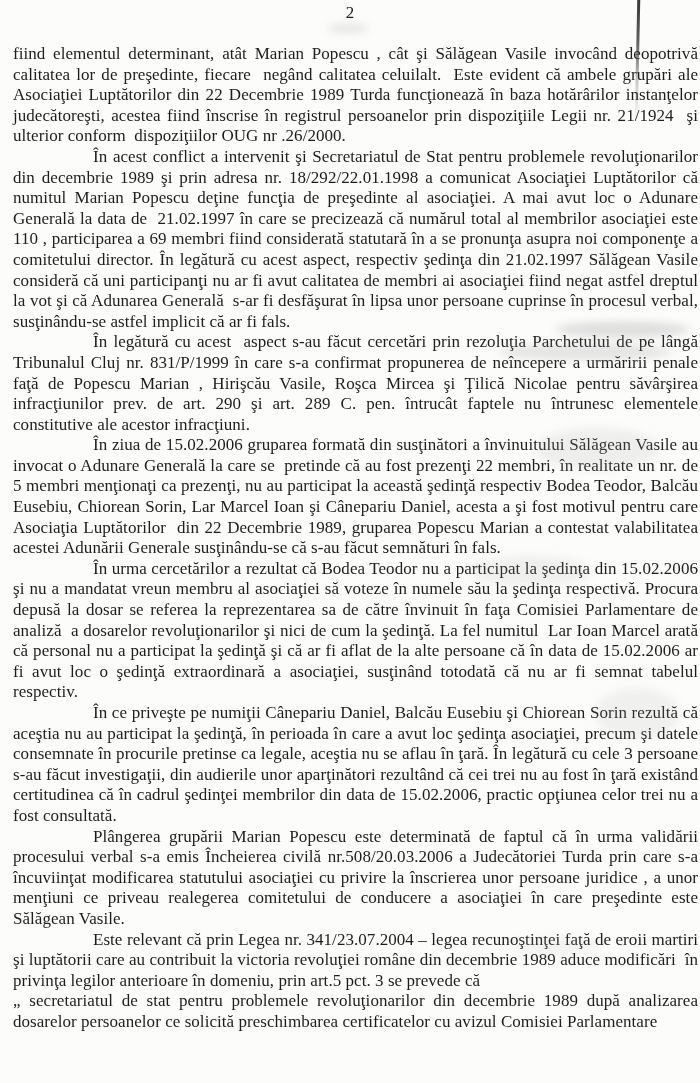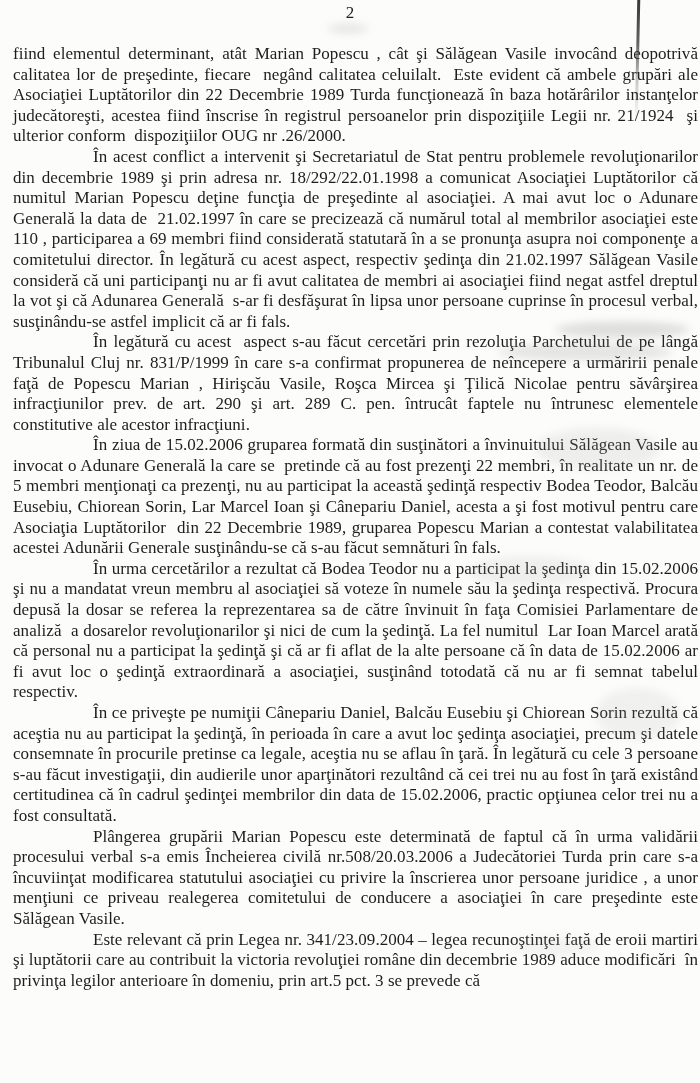--- a/index.html
+++ b/index.html
@@ -77,21 +77,22 @@
   <div class="page-number">2</div>
 
   <div class="content">
     <p class="para">fiind elementul determinant, atât Marian Popescu , cât şi Sălăgean Vasile invocând deopotrivă calitatea lor de preşedinte, fiecare  negând calitatea celuilalt.  Este evident că ambele grupări ale Asociaţiei Luptătorilor din 22 Decembrie 1989 Turda funcţionează în baza hotărârilor instanţelor judecătoreşti, acestea fiind înscrise în registrul persoanelor prin dispoziţiile Legii nr. 21/1924  şi ulterior conform  dispoziţiilor OUG nr .26/2000.</p>
     <p class="para indent">În acest conflict a intervenit şi Secretariatul de Stat pentru problemele revoluţionarilor din decembrie 1989 şi prin adresa nr. 18/292/22.01.1998 a comunicat Asociaţiei Luptătorilor că numitul Marian Popescu deţine funcţia de preşedinte al asociaţiei. A mai avut loc o Adunare Generală la data de  21.02.1997 în care se precizează că numărul total al membrilor asociaţiei este 110 , participarea a 69 membri fiind considerată statutară în a se pronunţa asupra noi componenţe a comitetului director. În legătură cu acest aspect, respectiv şedinţa din 21.02.1997 Sălăgean Vasile consideră că uni participanţi nu ar fi avut calitatea de membri ai asociaţiei fiind negat astfel dreptul la vot şi că Adunarea Generală  s-ar fi desfăşurat în lipsa unor persoane cuprinse în procesul verbal, susţinându-se astfel implicit că ar fi fals.</p>
     <p class="para indent">În legătură cu acest  aspect s-au făcut cercetări prin rezoluţia Parchetului de pe lângă  Tribunalul Cluj nr. 831/P/1999 în care s-a confirmat propunerea de neîncepere a urmăririi penale faţă de Popescu Marian , Hirişcău Vasile, Roşca Mircea şi Ţilică Nicolae pentru săvârşirea infracţiunilor prev. de art. 290 şi art. 289 C. pen. întrucât faptele nu întrunesc elementele constitutive ale acestor infracţiuni.</p>
     <p class="para indent">În ziua de 15.02.2006 gruparea formată din susţinători a învinuitului Sălăgean Vasile au invocat o Adunare Generală la care se  pretinde că au fost prezenţi 22 membri, în realitate un nr. de 5 membri menţionaţi ca prezenţi, nu au participat la această şedinţă respectiv Bodea Teodor, Balcău Eusebiu, Chiorean Sorin, Lar Marcel Ioan şi Cânepariu Daniel, acesta a şi fost motivul pentru care Asociaţia Luptătorilor  din 22 Decembrie 1989, gruparea Popescu Marian a contestat valabilitatea acestei Adunării Generale susţinându-se că s-au făcut semnături în fals.</p>
     <p class="para indent">În urma cercetărilor a rezultat că Bodea Teodor nu a participat la şedinţa din 15.02.2006 şi nu a mandatat vreun membru al asociaţiei să voteze în numele său la şedinţa respectivă. Procura depusă la dosar se referea la reprezentarea sa de către învinuit în faţa Comisiei Parlamentare de analiză  a dosarelor revoluţionarilor şi nici de cum la şedinţă. La fel numitul  Lar Ioan Marcel arată că personal nu a participat la şedinţă şi că ar fi aflat de la alte persoane că în data de 15.02.2006 ar fi avut loc o şedinţă extraordinară a asociaţiei, susţinând totodată că nu ar fi semnat tabelul respectiv.</p>
     <p class="para indent">În ce priveşte pe numiţii Cânepariu Daniel, Balcău Eusebiu şi Chiorean Sorin rezultă că aceştia nu au participat la şedinţă, în perioada în care a avut loc şedinţa asociaţiei, precum şi datele consemnate în procurile pretinse ca legale, aceştia nu se aflau în ţară. În legătură cu cele 3 persoane s-au făcut investigaţii, din audierile unor aparţinători rezultând că cei trei nu au fost în ţară existând certitudinea că în cadrul şedinţei membrilor din data de 15.02.2006, practic opţiunea celor trei nu a fost consultată.</p>
     <p class="para indent">Plângerea grupării Marian Popescu este determinată de faptul că în urma validării procesului verbal s-a emis Încheierea civilă nr.508/20.03.2006 a Judecătoriei Turda prin care s-a încuviinţat modificarea statutului asociaţiei cu privire la înscrierea unor persoane juridice , a unor menţiuni ce priveau realegerea comitetului de conducere a asociaţiei în care preşedinte este Sălăgean Vasile.</p>
-    <p class="para indent">Este relevant că prin Legea nr. 341/23.09.2004 – legea recunoştinţei faţă de eroii martiri şi luptătorii care au contribuit la victoria revoluţiei române din decembrie 1989 aduce modificări  în privinţa legilor anterioare în domeniu, prin art.5 pct. 3 se prevede că</p>
+    <p class="para indent">Este relevant că prin Legea nr. 341/23.07.2004 – legea recunoştinţei faţă de eroii martiri şi luptătorii care au contribuit la victoria revoluţiei române din decembrie 1989 aduce modificări  în privinţa legilor anterioare în domeniu, prin art.5 pct. 3 se prevede că</p>
+    <p class="para">„ secretariatul de stat pentru problemele revoluţionarilor din decembrie 1989 după analizarea dosarelor persoanelor ce solicită preschimbarea certificatelor cu avizul Comisiei Parlamentare</p>
   </div>
 
   <div class="artifact-line"></div>
   <div class="smudge s1"></div>
   <div class="smudge s2"></div>
   <div class="smudge s3"></div>
   <div class="smudge s4"></div>
   <div class="smudge s5"></div>
   <div class="smudge s6"></div>
   <div class="smudge s7"></div>

